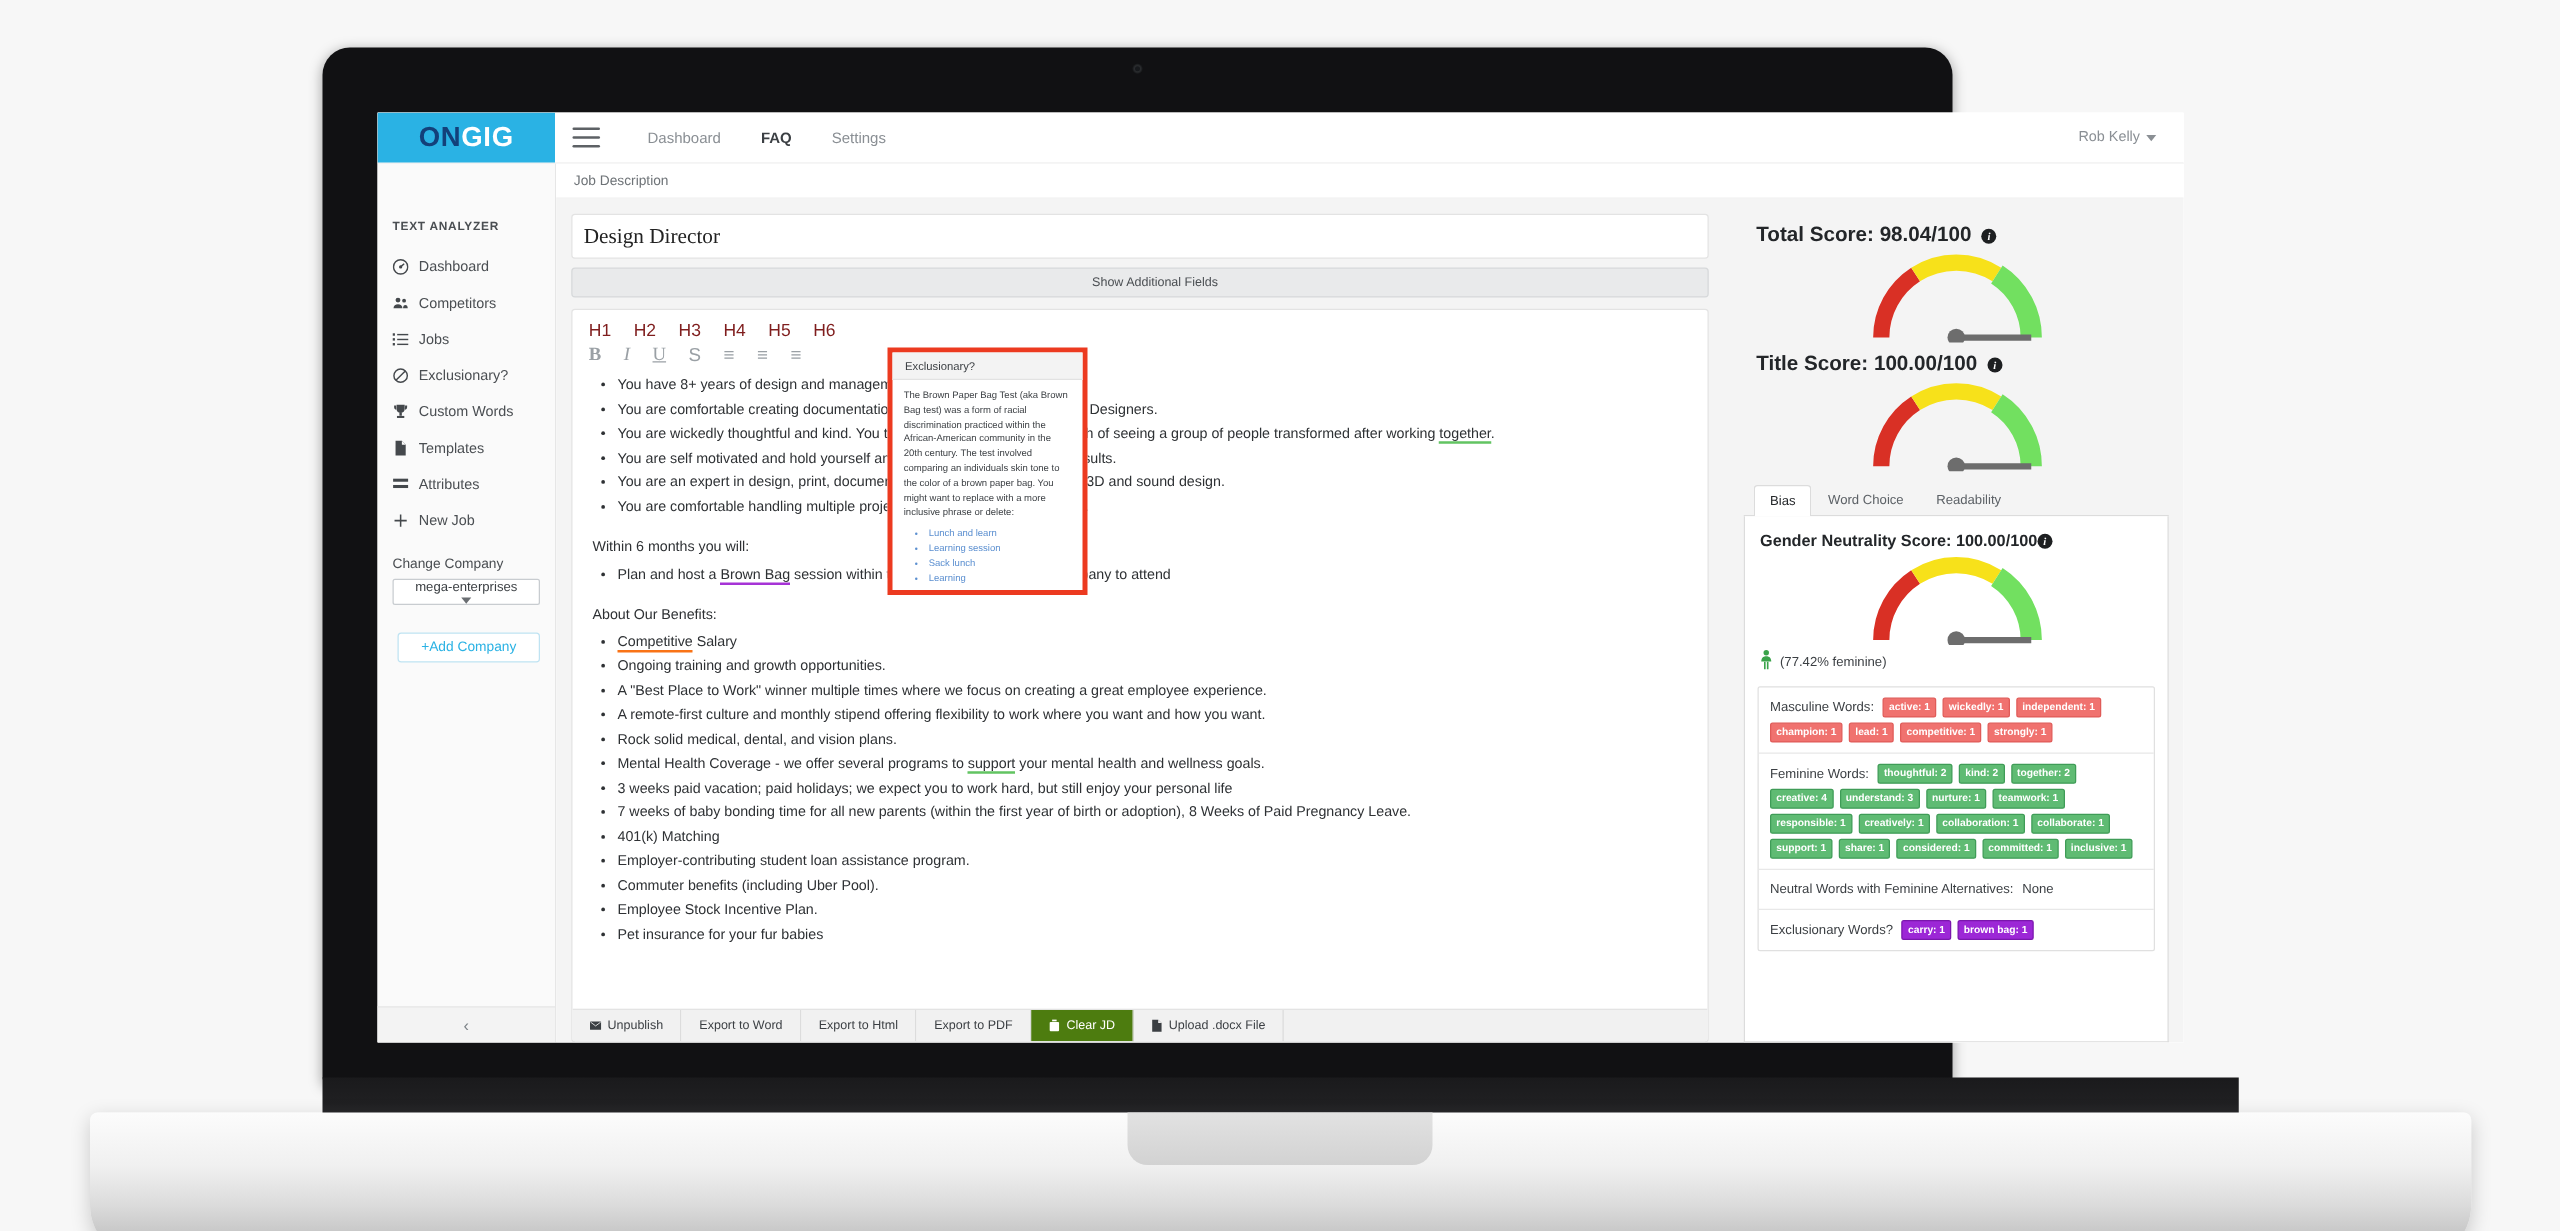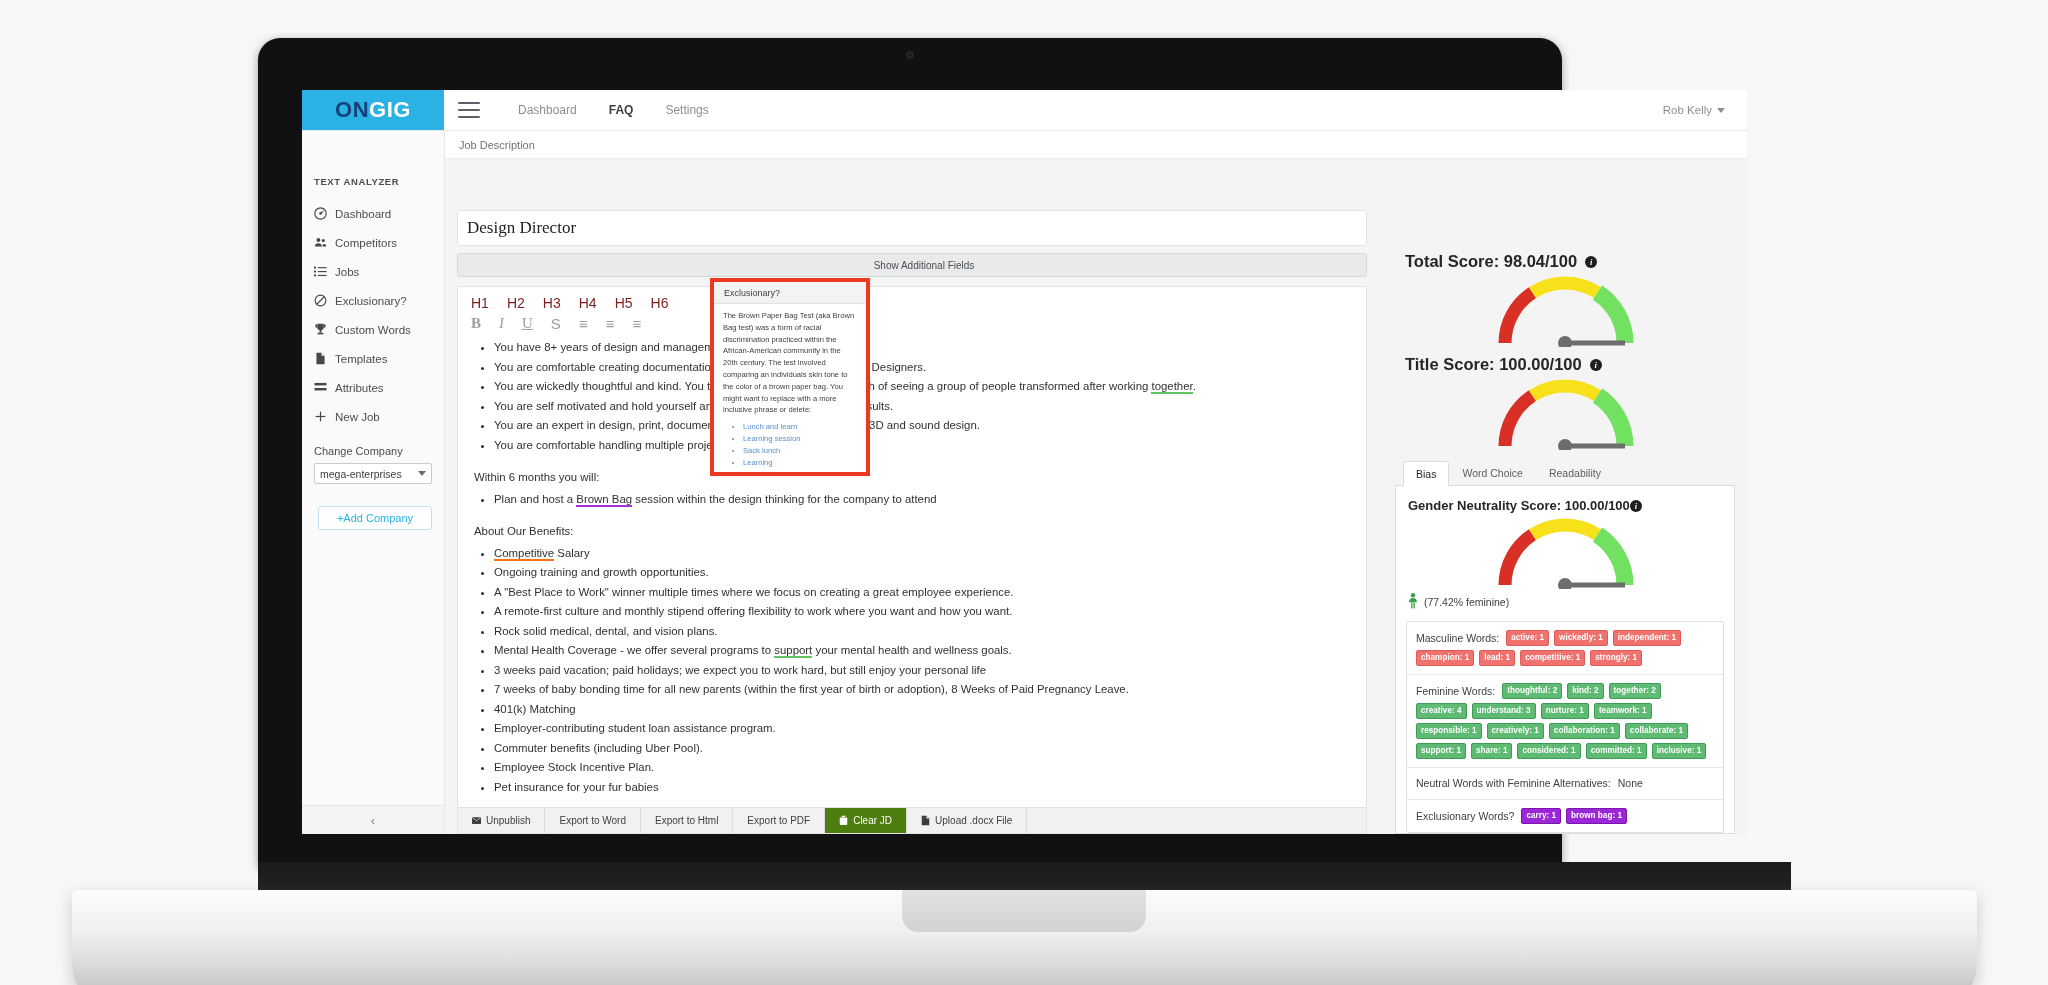--- a/index.html
+++ b/index.html
@@ -81,34 +81,34 @@
              display:flex; flex-direction:column; }
   .sidebar-title { font-size:9.5px; font-weight:700; color:#4a4e52; letter-spacing:.6px;
                    padding:16px 0 12px 12px;margin-top:29px; }
   .side-item { display:flex; align-items:center; gap:8px; padding:8px 0 8px 12px;
                font-size:11.5px; color:#4a4e52; cursor:pointer; }
   .side-ico { width:13px; height:13px; flex:0 0 13px; display:flex; align-items:center; justify-content:center; color:#44484c; }
   .side-ico svg { width:13px; height:13px; display:block; }
   .change-company { padding:14px 0 4px 12px; font-size:11px; color:#4a4e52; }
   .company-select { margin:2px 12px 0 12px; height:19px; font-size:10.5px; color:#3b3f43;
                     border:1px solid #c8ccd0; border-radius:2px; background:#fff;
-                    display:flex; align-items:center; justify-content:space-between; padding:0 5px; cursor:pointer;}
+                    display:flex; align-items:center; justify-content:space-between; padding:0 5px; cursor:pointer;flex-direction:column;}
   .company-select .chev { width:0;height:0;border-left:4px solid transparent;border-right:4px solid transparent;border-top:5px solid #6a6e72;}
   .add-company { margin:22px 12px 0 16px; border:1px solid #bfe3f2; border-radius:3px;
                  background:#fff; color:#2ab2e4; font-size:11px; height:22px;
                  display:flex; align-items:center; justify-content:center; gap:2px; cursor:pointer;}
   .sidebar-spacer { flex:1; }
   .sidebar-collapse { height:28px; border-top:1px solid #e6e6e6; display:flex; align-items:center;
                       justify-content:center; color:#7b8186; font-size:13px; cursor:pointer; background:#f3f3f3;}
 
   
   .main { flex:1; display:flex; flex-direction:column; min-width:0; background:#fff; }
   .breadcrumb { height:27px; flex:0 0 27px; display:flex; align-items:center; padding-left:14px;
                 font-size:11px; color:#6e7377; border-bottom:1px solid #efefef; background:#fff; }
-  .content { flex:1; display:flex; min-height:0; background:#f4f4f4; padding:12px 12px 0 12px; gap:28px; overflow:hidden;align-items:flex-end; }
+  .content { flex:1; display:flex; min-height:0; background:#f4f4f4; padding:12px 12px 0 12px; gap:28px; overflow:hidden; }
 
   
   .editor-col { flex:1 1 auto; min-width:0; display:flex; flex-direction:column; }
   .jd-title { background:#fff; border:1px solid #e3e3e3; border-radius:3px; height:34px;
               display:flex; align-items:center; padding-left:9px;
               font-family:"Liberation Serif", serif; font-size:17px; color:#222; }
   .show-fields { margin-top:7px; height:22px; background:#e9eaeb; border:1px solid #d6d8da; border-radius:3px;
                  display:flex; align-items:center; justify-content:center; font-size:10px; color:#4a4e52; cursor:pointer;padding-left:24px; }
   .editor-box { margin-top:9px; flex:1; background:#fff; border:1px solid #e3e3e3; border-radius:3px;
                 display:flex; flex-direction:column; min-height:0; overflow:hidden; position:relative; }

